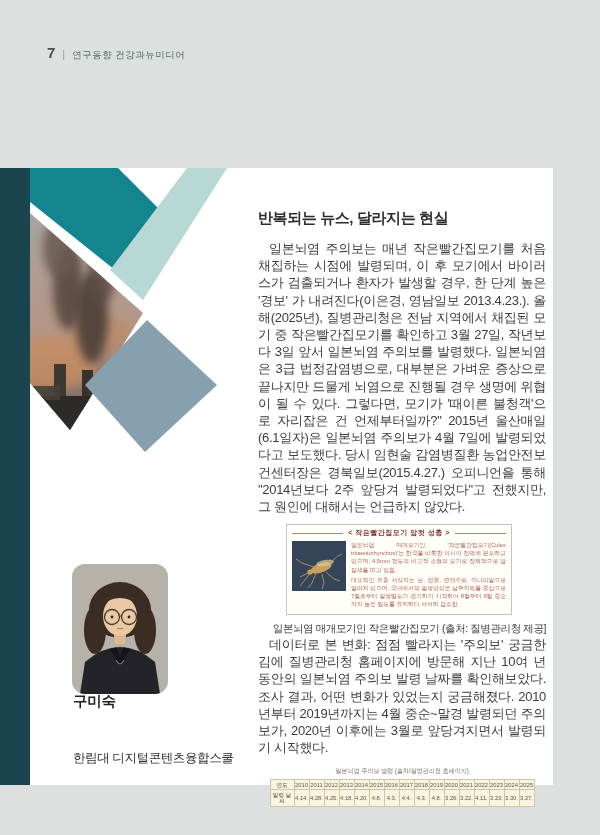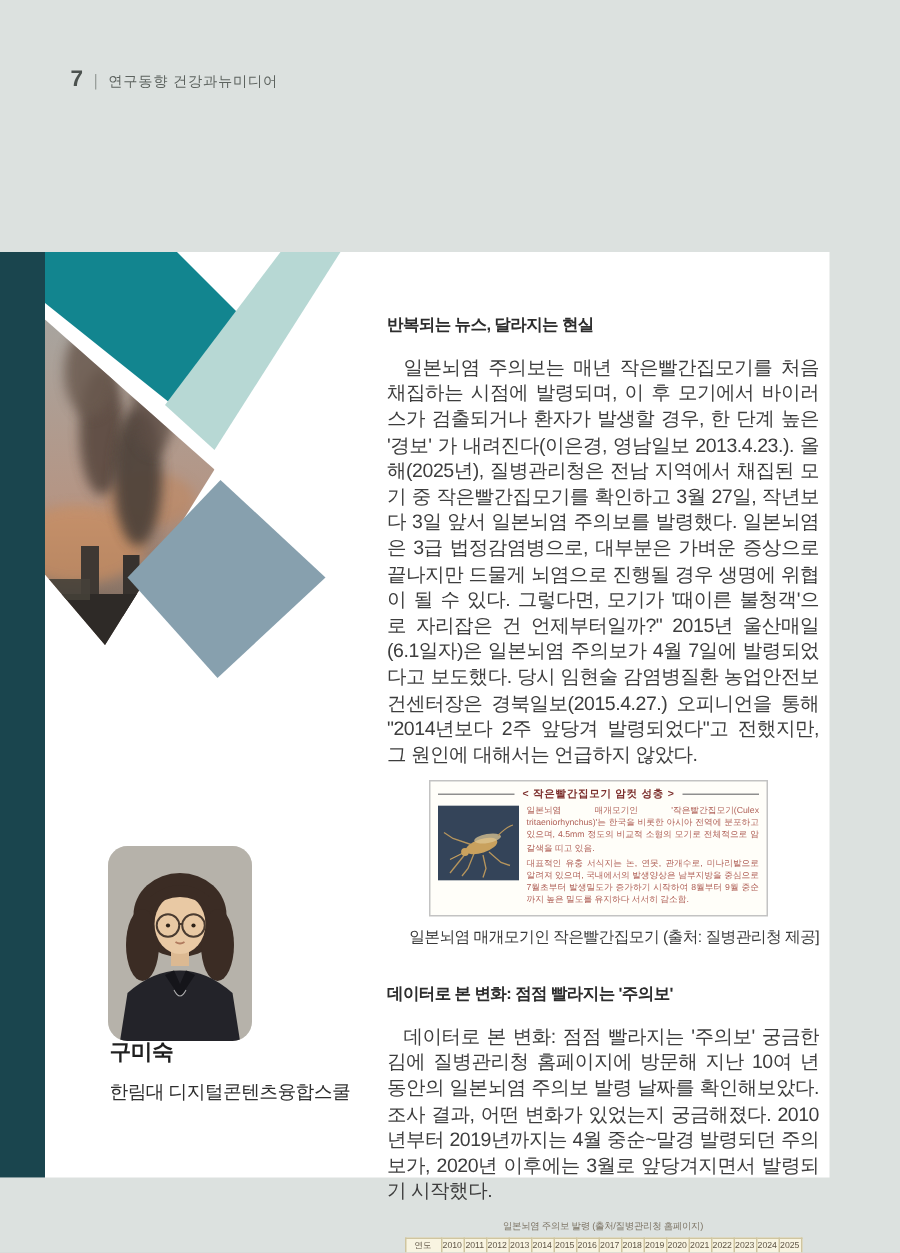--- a/index.html
+++ b/index.html
@@ -20,24 +20,24 @@
     position:absolute; left:30px; top:50%; transform:translateY(-50%);
     font-size:17px; font-weight:bold; color:#50554f; letter-spacing:-0.5px; white-space:nowrap;
   }
   
   .content { position:absolute; left:0; top:168px; width:553px; height:617px; background:#ffffff; }
   .sidebar-accent { position:absolute; left:0; top:0; width:30px; height:617px; background:#1a454e; }
   .art { position:absolute; left:30px; top:0; width:210px; height:292px; }
   
   .author-photo { position:absolute; left:72px; top:396px; width:96px; height:130px; border-radius:13px; overflow:hidden; }
   .author-name { position:absolute; left:73px; top:524px; font-size:14.5px; font-weight:bold; color:#1f1f1f; letter-spacing:-0.3px; }
-  .author-affil { position:absolute; left:73px; top:552px; font-size:12.5px; color:#2e2e2e; letter-spacing:-0.4px; }
+  .author-affil { position:absolute; left:73px; top:582px; font-size:12.5px; color:#2e2e2e; letter-spacing:-0.4px; }
   
   .article { position:absolute; left:258px; top:41px; width:288px; }
-  .sec-heading { font-size:11px; font-weight:bold; color:#2c2c2c; letter-spacing:-0.4px; margin:0 0 12px 0; }
+  .sec-heading { font-size:15px; font-weight:bold; color:#2c2c2c; letter-spacing:-0.4px; margin:0 0 12px 0; }
   .bodytext {
     font-size:13px; line-height:17.2px; text-align:justify; color:#3d3d3d;
     text-indent:11px; letter-spacing:-0.3px;
   }
   
   .figure1 { margin:9px 0 0 28px; width:226px; border:1px solid #c3c3c3; background:#fffef9; padding:3px 5px 4px 5px; }
   .fig1-header { display:flex; align-items:center; gap:5px; }
   .fig1-header .rule { flex:1; height:1px; background:#8f8f8f; }
   .fig1-title { font-size:7px; font-weight:bold; color:#7c2f2d; white-space:nowrap; letter-spacing:0.5px; }
   .fig1-body { display:flex; gap:5px; margin-top:3px; }
@@ -166,21 +166,20 @@
             <path d="M40,20 Q46,14 50,13" stroke="#b5945c" stroke-width="0.8" fill="none"></path>
           </svg>
           <div class="fig1-text">
             <p>일본뇌염 매개모기인 '작은빨간집모기(Culex tritaeniorhynchus)'는 한국을 비롯한 아시아 전역에 분포하고 있으며, 4.5mm 정도의 비교적 소형의 모기로 전체적으로 암갈색을 띠고 있음.</p>
             <p>대표적인 유충 서식지는 논, 연못, 관개수로, 미나리밭으로 알려져 있으며, 국내에서의 발생양상은 남부지방을 중심으로 7월초부터 발생밀도가 증가하기 시작하여 8월부터 9월 중순까지 높은 밀도를 유지하다 서서히 감소함.</p>
           </div>
         </div>
       </div>
       <div class="caption">일본뇌염 매개모기인 작은빨간집모기 (출처: 질병관리청 제공]</div>
 
-      <h2 class="sec-heading sec2">데이터로 본 변화: 점점 빨라지는 '주의보'</h2>
       <p class="bodytext">데이터로 본 변화: 점점 빨라지는 '주의보' 궁금한 김에 질병관리청 홈페이지에 방문해 지난 10여 년 동안의 일본뇌염 주의보 발령 날짜를 확인해보았다. 조사 결과, 어떤 변화가 있었는지 궁금해졌다. 2010년부터 2019년까지는 4월 중순~말경 발령되던 주의보가, 2020년 이후에는 3월로 앞당겨지면서 발령되기 시작했다.</p>
 
       <div class="figure2">
         <div class="table-title">일본뇌염 주의보 발령 (출처/질병관리청 홈페이지)</div>
         <table class="advisory">
           <tbody>
               <tr class="years">
             <th>연도</th>
           <td>2010</td>
                 <td>2011</td>

